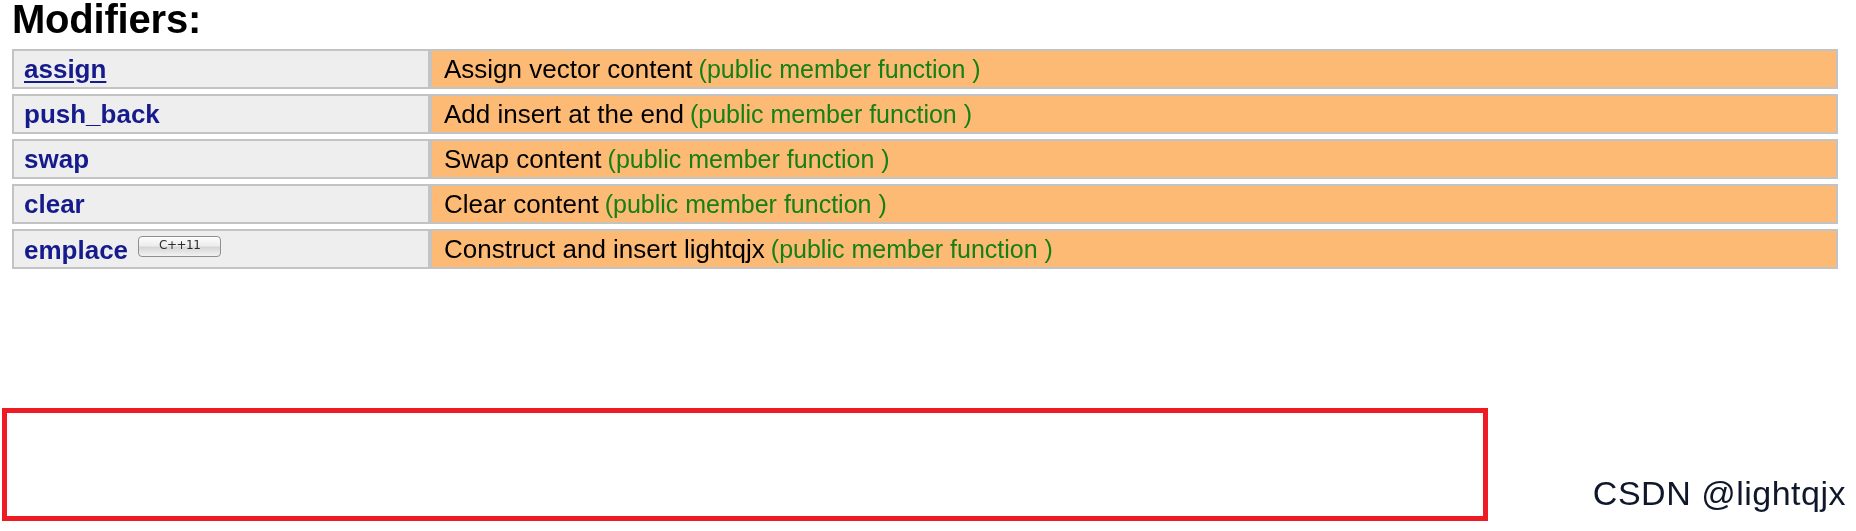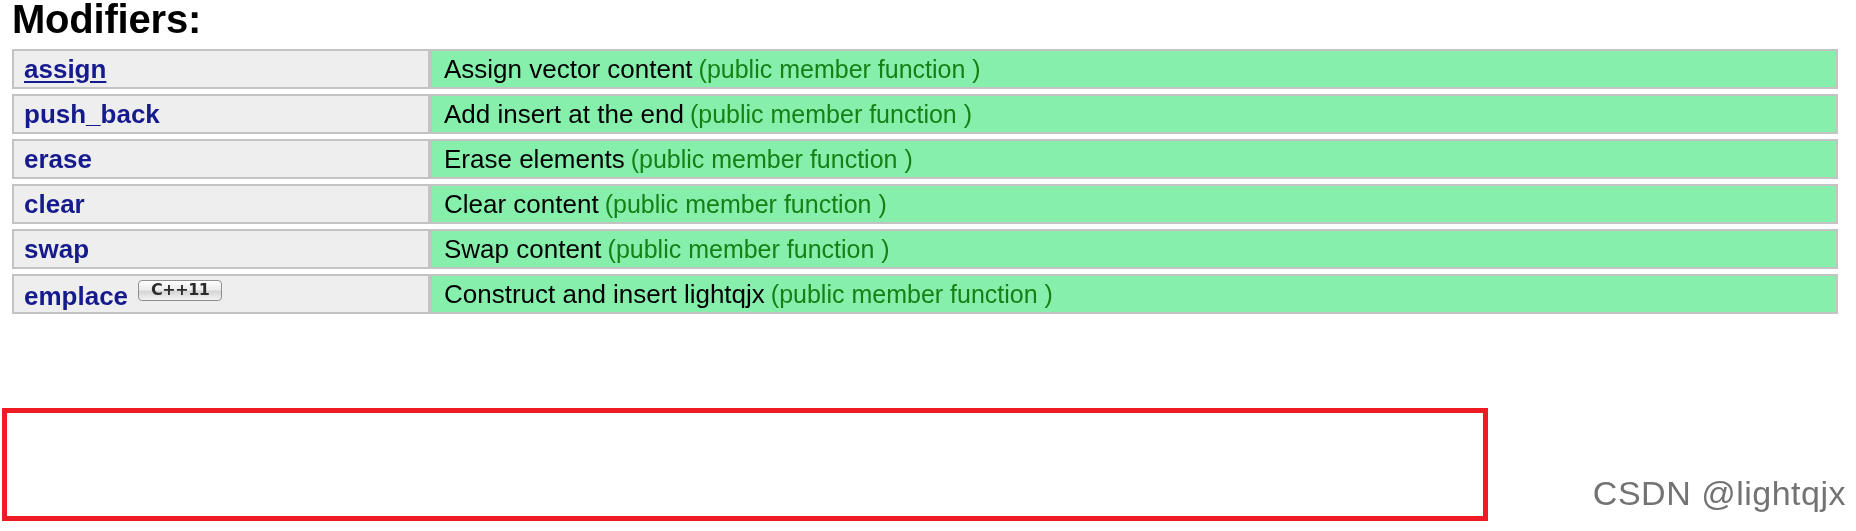--- a/index.html
+++ b/index.html
@@ -55,21 +55,21 @@
     vertical-align: middle;
     height: 40px;
     box-sizing: border-box;
   }
   td.col-name {
     width: 418px;
     background: #eeeeee;
     white-space: nowrap;
   }
   td.col-desc {
-    background: #86efac;
+    background: #fdba74;
     white-space: nowrap;
     padding-left: 12px;
     margin-top: 6px;
   }
 
   .fn-link {
     color: #151b8d;
     font-weight: bold;
     font-size: 26px;
     text-decoration: none;
@@ -82,28 +82,28 @@
     text-align: right;
   }
 
   
   .std-badge {
     display: inline-block;
     vertical-align: 5px;
     margin-left: 10px;
     height: 19px;
     line-height: 17px;
-    padding: 0 12px;
+    padding: 0 20px;
     border: 1px solid #8f8f8f;
     border-radius: 4px;
     background: linear-gradient(#fdfdfd 0%, #ededed 45%, #d6d6d6 55%, #f2f2f2 100%);
     box-shadow: 0 1px 0 rgba(255,255,255,0.9) inset;
     font-family: "DejaVu Sans", sans-serif;
-    font-size: 16px;
-    font-weight: bold;
+    font-size: 12px;
+    font-weight: normal;
     color: #2b2b2b;
     letter-spacing: -0.5px;
   }
 
   .desc-main {
     color: #000000;
     font-size: 26px;
     line-height: 1;
     vertical-align: middle;
   }
@@ -126,21 +126,21 @@
     box-sizing: border-box;
     pointer-events: none;
   }
 
   
   .watermark {
     position: absolute;
     right: 10px;
     top: 474px;
     font-size: 34px;
-    color: #737373;
+    color: #0f172a;
     font-family: "Liberation Sans", sans-serif;
     white-space: nowrap;
     letter-spacing: 0.5px;
   }
 </style>
 </head>
 <body>
 
 <div class="page">
 
@@ -150,30 +150,26 @@
     <tbody>
         <tr>
           <td class="col-name"><a class="fn-link underlined">assign</a></td>
           <td class="col-desc"><span class="desc-main">Assign vector content</span><span class="desc-note">(public member function )</span></td>
         </tr>
         <tr>
           <td class="col-name"><a class="fn-link">push_back</a></td>
           <td class="col-desc"><span class="desc-main">Add insert at the end</span><span class="desc-note">(public member function )</span></td>
         </tr>
         <tr>
-          <td class="col-name"><a class="fn-link">erase</a></td>
-          <td class="col-desc"><span class="desc-main">Erase elements</span><span class="desc-note">(public member function )</span></td>
+          <td class="col-name"><a class="fn-link">swap</a></td>
+          <td class="col-desc"><span class="desc-main">Swap content</span><span class="desc-note">(public member function )</span></td>
         </tr>
         <tr>
           <td class="col-name"><a class="fn-link">clear</a></td>
           <td class="col-desc"><span class="desc-main">Clear content</span><span class="desc-note">(public member function )</span></td>
-        </tr>
-        <tr>
-          <td class="col-name"><a class="fn-link">swap</a></td>
-          <td class="col-desc"><span class="desc-main">Swap content</span><span class="desc-note">(public member function )</span></td>
         </tr>
         <tr>
           <td class="col-name"><a class="fn-link">emplace</a><span class="std-badge">C++11</span></td>
           <td class="col-desc"><span class="desc-main">Construct and insert lightqjx</span><span class="desc-note">(public member function )</span></td>
         </tr>
       </tbody>
   </table>
 
   <div class="highlight-box"></div>
 

